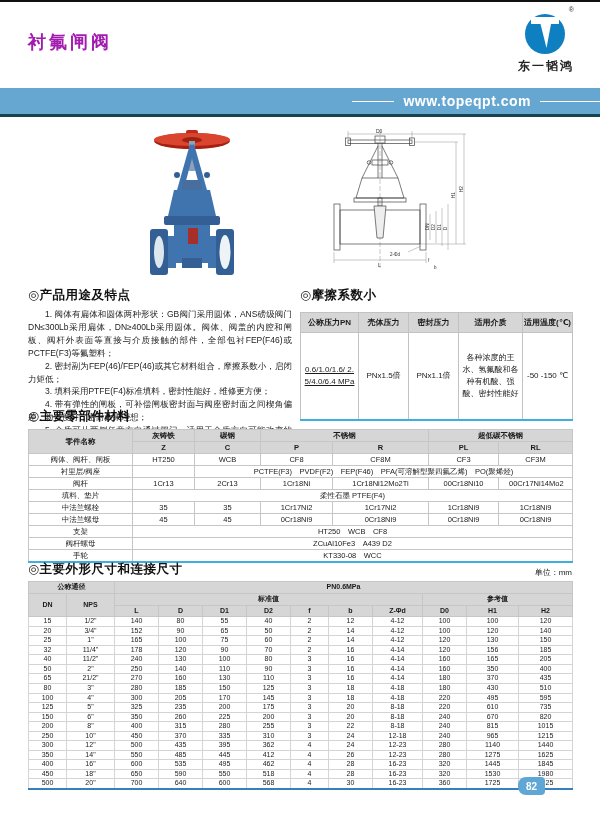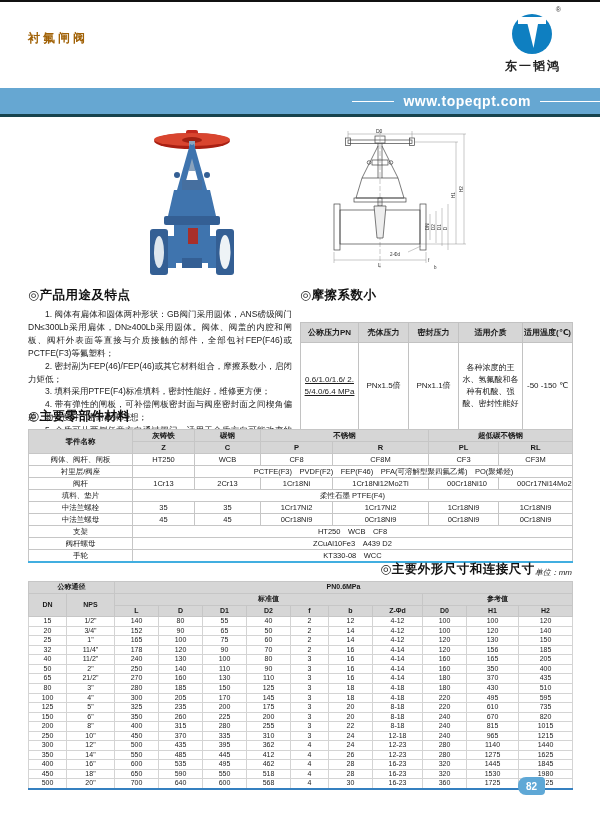--- a/index.html
+++ b/index.html
@@ -1,23 +1,23 @@
 <!DOCTYPE html>
 <html style="--banner: #66a7d2; --darkline: #17434e; --accent_cyan: #41aee0; --accent_blue: #3580c0; --badge: #5fa8d6; --logo: #0e7fc1; --valve_body: #3f74ae; --handwheel: #c2281d;"><head>
 <meta charset="utf-8">
 <style>
   html,body{margin:0;padding:0;background:#fff;}
   .page{position:relative;width:600px;height:819px;background:#fff;overflow:hidden;
         font-family:"Liberation Sans","DejaVu Sans",sans-serif;color:#1a1a1a;}
 
   .topline{position:absolute;top:0;left:0;width:600px;height:2px;background:#111;}
 
-  .title{position:absolute;left:28px;top:30px;margin:0;font-size:12px;font-weight:bold;letter-spacing:3px;color:#a16207;}
-
-  .brand{position:absolute;right:30px;top:8px;text-align:center;width:74px;}
+  .title{position:absolute;left:28px;top:30px;margin:0;font-size:18px;font-weight:bold;letter-spacing:3px;color:#a21caf;}
+
+  .brand{position:absolute;right:17px;top:8px;text-align:center;width:74px;}
   .logo-wrap{position:relative;width:48px;height:50px;margin:0 auto;}
   .reg{position:absolute;right:-4px;top:-2px;font-size:7px;color:#333;}
   .brand-name{font-size:12px;font-weight:bold;letter-spacing:2px;margin-top:0;color:#222;}
 
   .banner{position:absolute;top:88px;left:0;width:600px;height:26px;background:var(--banner,#66a7d2);
           display:flex;align-items:center;justify-content:flex-end;}
   .banner .txt{color:#fff;font-size:14px;font-weight:bold;letter-spacing:.5px;}
   .dash{height:1px;background:#fff;}
   .dash.l{width:42px;margin-right:9px;}
   .dash.r{width:60px;margin-left:9px;}
@@ -25,36 +25,36 @@
 
   svg.photo{position:absolute;left:146px;top:128px;}
   svg.tech{position:absolute;left:328px;top:126px;}
 
   .sec-heading{font-size:12.5px;font-weight:bold;margin:0 0 4px 0;color:#111;letter-spacing:.5px;}
 
   .features{position:absolute;left:28px;top:287px;width:264px;}
   .features p{margin:0;font-size:8.5px;line-height:1.52;text-indent:2em;text-align:justify;color:#222;}
 
   .performance{position:absolute;left:300px;top:287px;width:272px;}
-  table.perf{width:100%;border-collapse:collapse;table-layout:fixed;margin-top:18px;
+  table.perf{width:100%;border-collapse:collapse;table-layout:fixed;margin-top:8px;
              border-bottom:2px solid var(--accent_cyan,#41aee0);}
   .perf th{background:#d6d6d6;font-size:8px;font-weight:bold;padding:4px 1px;border:1px solid #c2c2c2;}
   .perf td{font-size:8px;padding:2px 3px;border:1px solid #c2c2c2;text-align:center;vertical-align:middle;
            height:82px;line-height:1.5;}
   .perf td.wrap{word-break:break-all;text-decoration:underline;}
 
   .materials{position:absolute;left:28px;top:408px;width:544px;}
   table.mat{width:100%;border-collapse:collapse;table-layout:fixed;
             border-bottom:2px solid var(--accent_cyan,#41aee0);}
   .mat th{background:#d6d6d6;font-size:7.5px;font-weight:bold;padding:1px 2px;border:1px solid #c6c6c6;line-height:1.2;}
-  .mat td{font-size:7.5px;padding:1px 18px;border:1px solid #c6c6c6;text-align:center;line-height:1.2;}
+  .mat td{font-size:7.5px;padding:1px 10px;border:1px solid #c6c6c6;text-align:center;line-height:1.2;}
 
   .dimensions{position:absolute;left:28px;top:561px;width:544px;}
-  .dim-head{display:flex;justify-content:flex-end;align-items:flex-end;}
-  .unit{font-size:8px;color:#222;font-style:italic;}
+  .dim-head{display:flex;justify-content:space-between;align-items:flex-end;}
+  .unit{font-size:8px;color:#222;}
   table.dim{width:100%;border-collapse:collapse;table-layout:fixed;margin-top:3px;
             border-bottom:2px solid var(--accent_blue,#3580c0);}
   .dim th{background:#d6d6d6;font-size:7px;font-weight:bold;padding:1px 0;border:1px solid #c6c6c6;line-height:1.25;}
   .dim td{font-size:7px;padding:0;border:1px solid #d4d4d4;text-align:center;line-height:1.22;color:#222;}
 
   .footnote{position:absolute;left:28px;top:765px;font-size:7.5px;font-weight:bold;color:#222;}
   .badge{position:absolute;left:518px;top:777px;width:27px;height:18px;background:var(--badge,#5fa8d6);
          color:#fff;font-size:10px;font-weight:bold;display:flex;align-items:center;justify-content:center;
          border-radius:8px 4px 4px 8px;}
 

